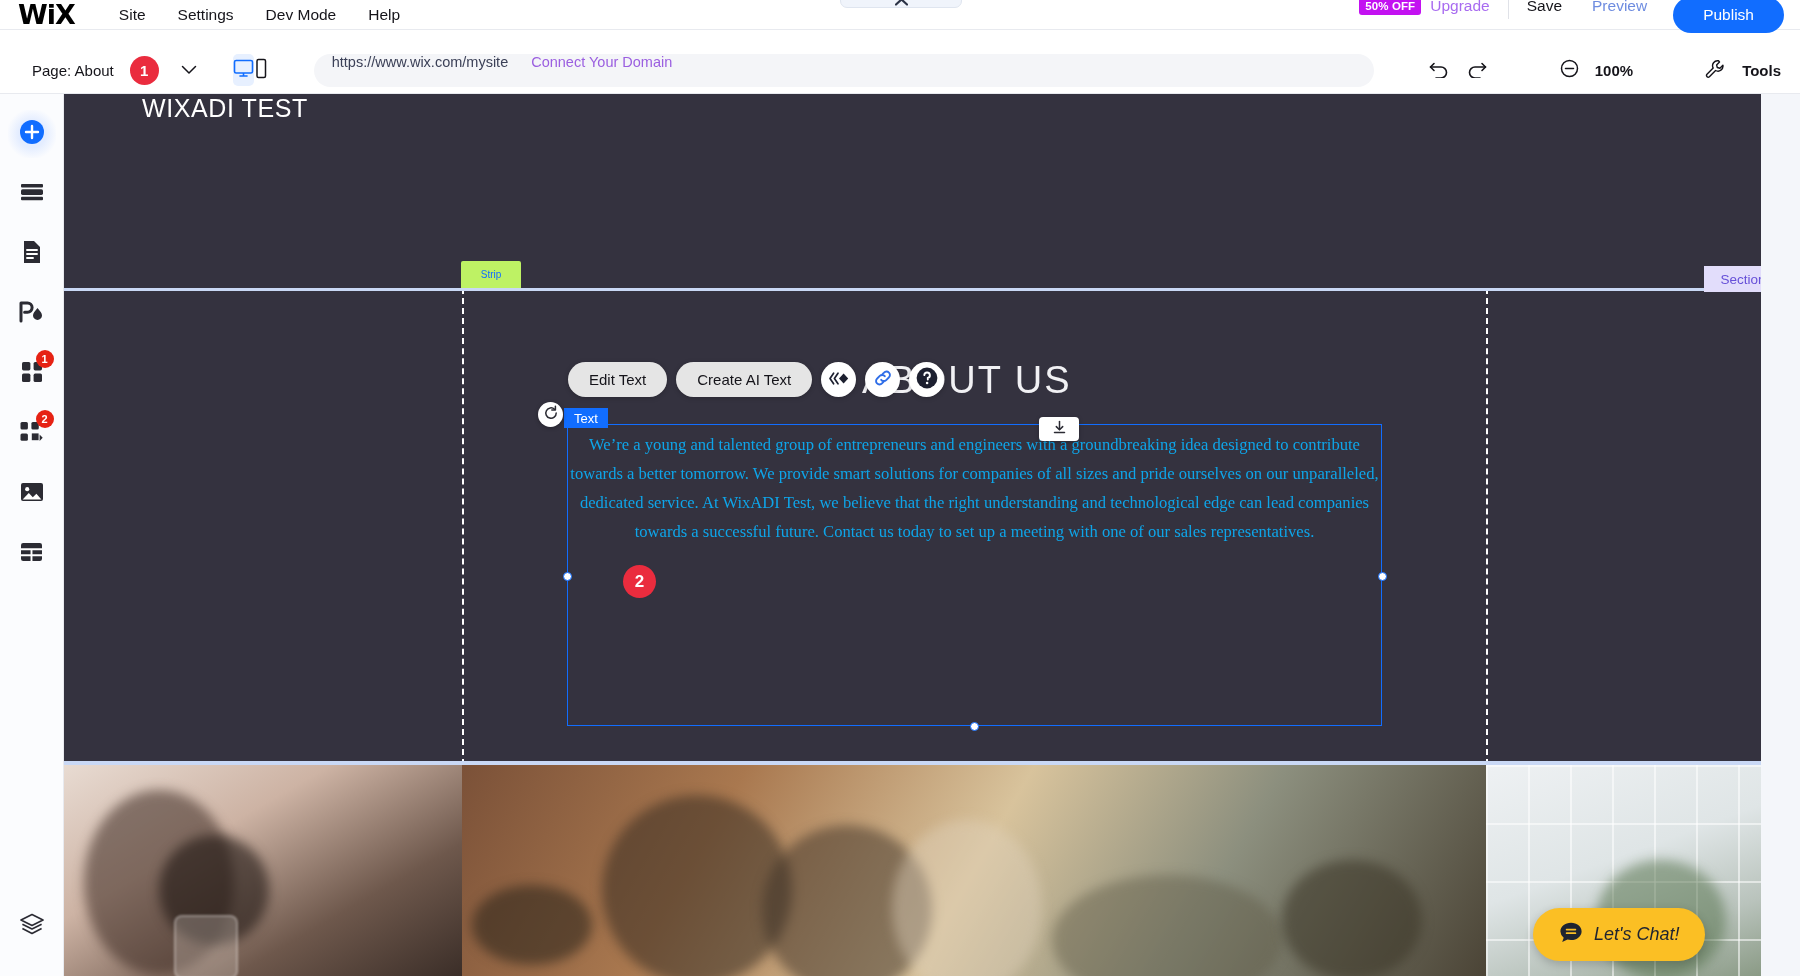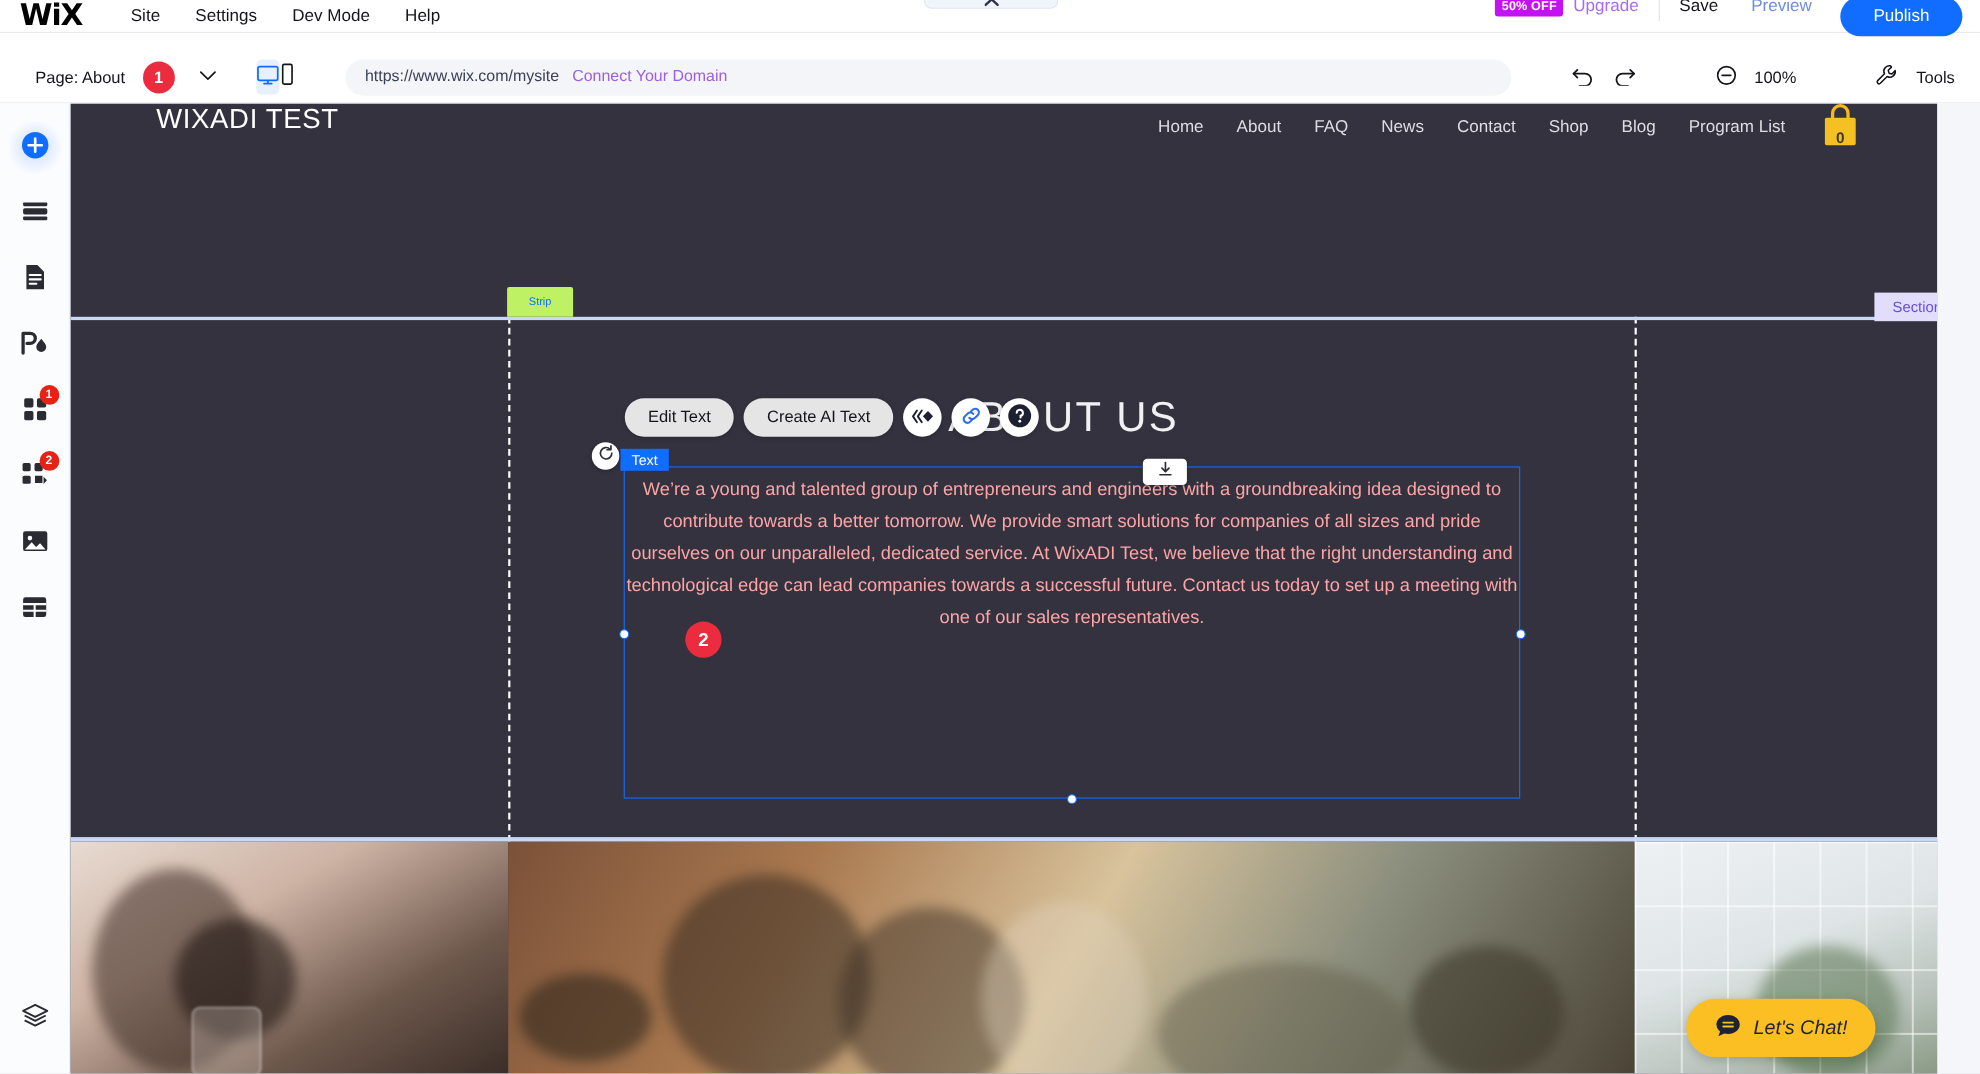--- a/index.html
+++ b/index.html
@@ -64,27 +64,27 @@
   }
   .chev { margin-left: 22px; cursor: pointer; display: flex; }
   .tsep { width: 1px; height: 47px; background: #e8eaef; margin: 0 18px; }
   .device-btn {
     width: 36px; height: 32px; border-radius: 5px; display: flex;
     align-items: center; justify-content: center; cursor: pointer;
   }
   .device-btn.active { background: #e7f0ff; }
   .urlbar {
     flex: none; width: 1060px; height: 33px; background: #f4f5f8;
-    border-radius: 17px; display: flex; align-items: center;
-    padding: 0 18px; margin-left: 10px;
+    border-radius: 17px; display: flex; align-items: flex-start;
+    padding: 0 18px; margin-left: 10px; gap: 11px;
   }
   .url-text { font-size: 14.5px; color: #3b4057; }
   .connect-link { font-size: 14.5px; color: #9b5fe0; margin-left: 12px; cursor: pointer; }
   .tool-grp { display: flex; align-items: center; gap: 16px; padding: 0 18px; cursor: pointer; }
-  .tool-grp span { font-size: 15px; color: #15141a; }
+  .tool-grp span { font-size: 15px; color: #15141a; font-weight: bold; }
 
   
   .sidebar {
     position: absolute; left: 0; top: 94px; width: 64px; height: 882px;
     background: #fbfcfe; border-right: 1px solid #e8eaef;
     display: flex; flex-direction: column; align-items: center;
   }
   .side-item {
     position: relative; width: 48px; height: 48px; margin-top: 12px;
     display: flex; align-items: center; justify-content: center; cursor: pointer;
@@ -216,23 +216,23 @@
 
   .download-chip {
     position: absolute; left: 975px; top: 323px; width: 40px; height: 24px;
     background: #fff; border-radius: 4px; z-index: 18;
     display: flex; align-items: center; justify-content: center; cursor: pointer;
     box-shadow: 0 1px 4px rgba(0,0,0,.25);
   }
 
   .body-text {
     position: absolute; left: 503px; top: 336px; width: 815px;
-    color: #fca5a5; font-size: 16.6px; line-height: 29px;
+    color: #0ea5e9; font-size: 16.6px; line-height: 29px;
     text-align: center; z-index: 11;
-    font-family: Liberation Sans, sans-serif;
+    font-family: Liberation Serif, serif;
   }
 
   .canvas-badge {
     position: absolute; width: 33px; height: 33px; border-radius: 50%;
     background: #ea2c3e; color: #fff; font-size: 17px; font-weight: 700;
     display: flex; align-items: center; justify-content: center; z-index: 19;
   }
   .cb2 { left: 559px; top: 471px; }
 
   
@@ -465,39 +465,20 @@
         </svg>
     </span>
   </div>
 </div>
 
 <div class="canvas">
   <div class="site">
 
     <div class="site-header">
       <div class="site-logo">WIXADI TEST</div>
-      <div class="site-nav">
-        <a>Home</a>
-        <a>About</a>
-        <a>FAQ</a>
-        <a>News</a>
-        <a>Contact</a>
-        <a>Shop</a>
-        <a>Blog</a>
-        <a>Program List</a>
-        <div class="cart">
-          <span>
-            <svg width="34" height="40" viewBox="0 0 34 40">
-                <path d="M10 13V9a7 7 0 0 1 14 0v4" stroke="#f5b91b" stroke-width="3" fill="none" stroke-linecap="round"></path>
-                <rect x="3" y="13" width="28" height="25" rx="1.6" fill="#f5c021"></rect>
-              </svg>
-          </span>
-          <span class="cart-count">0</span>
-        </div>
-      </div>
     </div>
 
     <div class="strip-top-line"></div>
     <div class="strip-label">Strip</div>
     <div class="section-label">Section: About</div>
     <div class="guide g1"></div>
     <div class="guide g2"></div>
     <div class="strip-bottom"></div>
 
     <div class="about-heading">ABOUT US</div>

